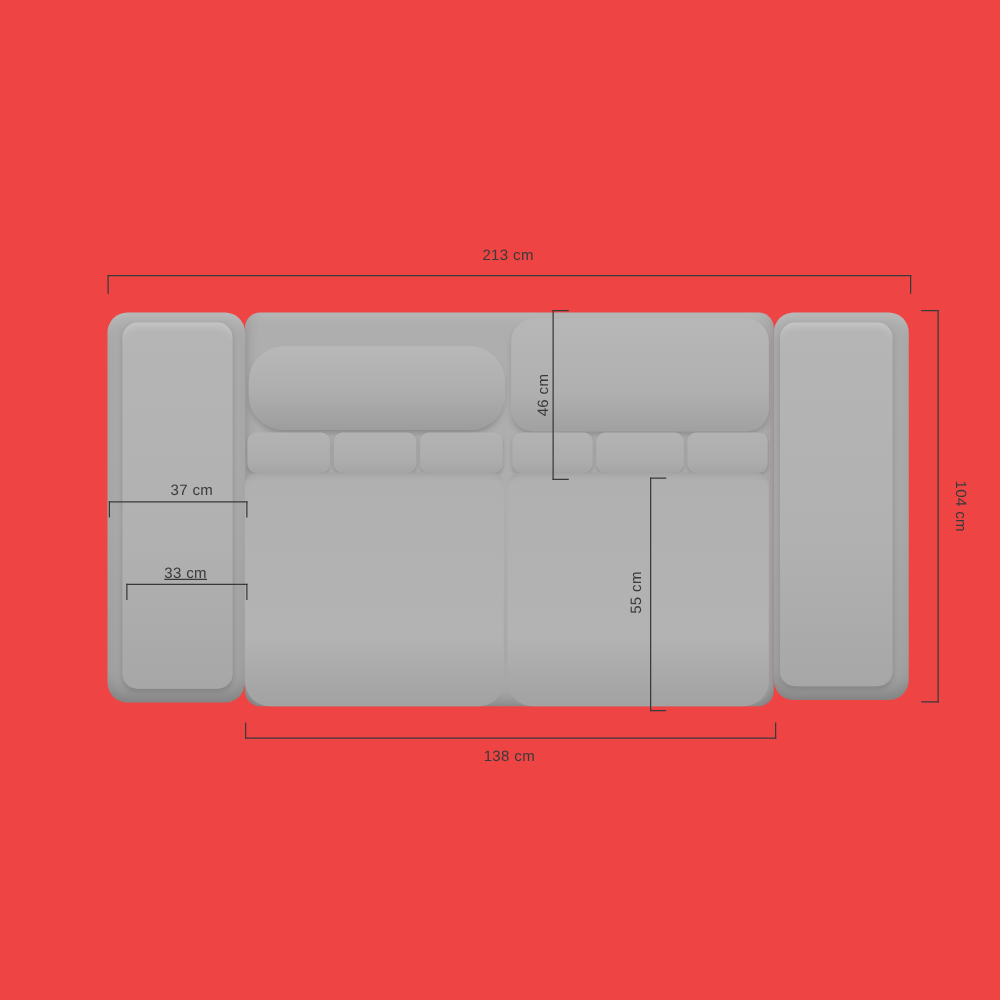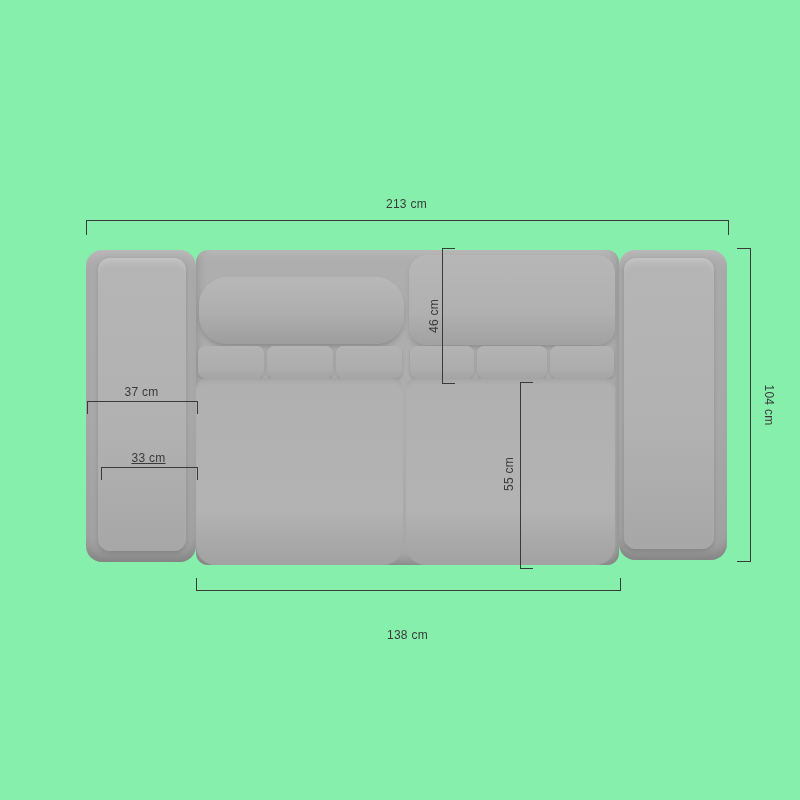--- a/index.html
+++ b/index.html
@@ -5,21 +5,21 @@
   html, body {
     margin: 0;
     padding: 0;
     background: #ffffff;
     font-family: "Liberation Sans", "DejaVu Sans", sans-serif;
   }
   .canvas {
     position: relative;
     width: 800px;
     height: 800px;
-    background: #86efac;
+    background: #ef4444;
     overflow: hidden;
   }
   .abs { position: absolute; }
 
   
   .sofa-body {
     left: 196px; top: 250px; width: 423px; height: 315px;
     background: linear-gradient(180deg, #aeaeae 0%, #adadad 60%, #a6a6a6 100%);
     border-radius: 12px;
     box-shadow: inset 0 10px 10px -8px rgba(255,255,255,.20),
@@ -118,27 +118,27 @@
     <div class="abs armrest-cushion"></div>
   </div>
 
   <div class="abs dim-label" style="left:86px; top:196px; width:641px;">213 cm</div>
   <div class="abs dim h-top" style="left:86px; top:220px; width:641px; height:14px;"></div>
 
   <div class="abs dim v-right" style="left:737px; top:248px; width:13px; height:312px;"></div>
   <div class="abs dim-label rot-cw" style="left:739px; top:397px; width:60px;">104 cm</div>
 
   <div class="abs dim h-bottom" style="left:196px; top:578px; width:423px; height:12px;"></div>
-  <div class="abs dim-label" style="left:196px; top:597px; width:423px;margin-top:30px;">138 cm</div>
+  <div class="abs dim-label" style="left:196px; top:597px; width:423px;">138 cm</div>
 
   <div class="abs dim v-left" style="left:442px; top:248px; width:12px; height:134px;"></div>
   <div class="abs dim-label rot-ccw" style="left:404px; top:308px; width:60px;">46 cm</div>
 
   <div class="abs dim v-left" style="left:520px; top:382px; width:12px; height:185px;"></div>
   <div class="abs dim-label rot-ccw" style="left:479px; top:466px; width:60px;">55 cm</div>
 
-  <div class="abs dim-label" style="left:87px; top:384px; width:109px;">37 cm</div>
+  <div class="abs dim-label" style="left:87px; top:384px; width:109px;padding-left:12px;">37 cm</div>
   <div class="abs dim h-top" style="left:87px; top:401px; width:109px; height:12px;"></div>
 
   <div class="abs dim-label" style="left:101px; top:450px; width:95px;text-decoration:underline;">33 cm</div>
   <div class="abs dim h-top" style="left:101px; top:467px; width:95px; height:12px;"></div>
 
 </div>
 
 </body></html>

